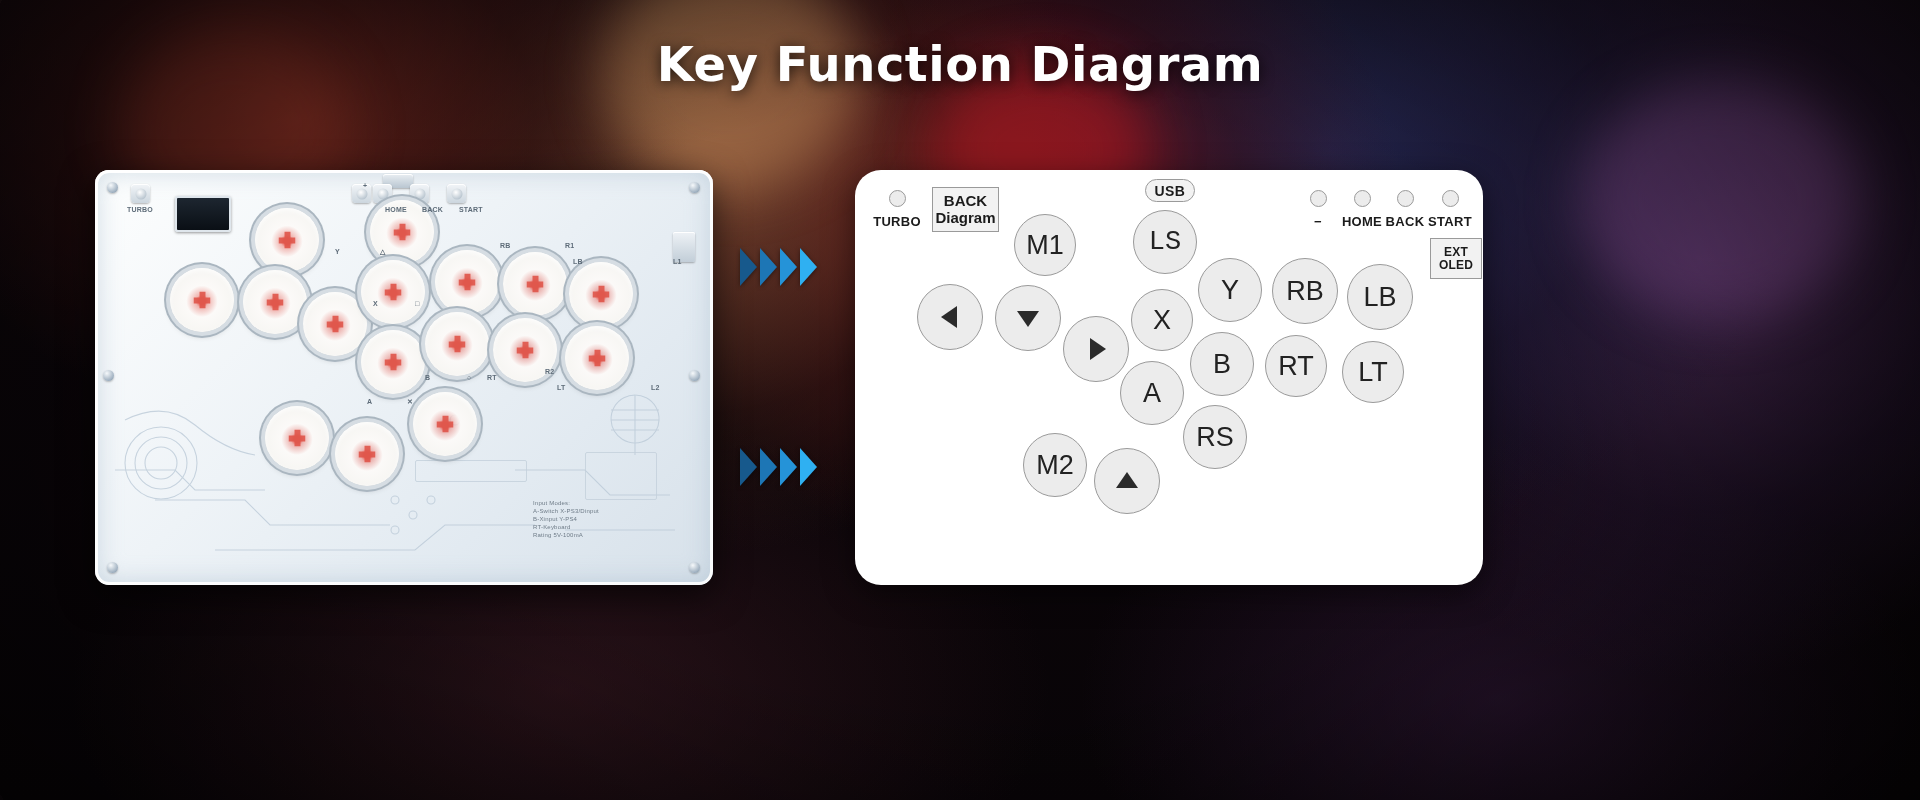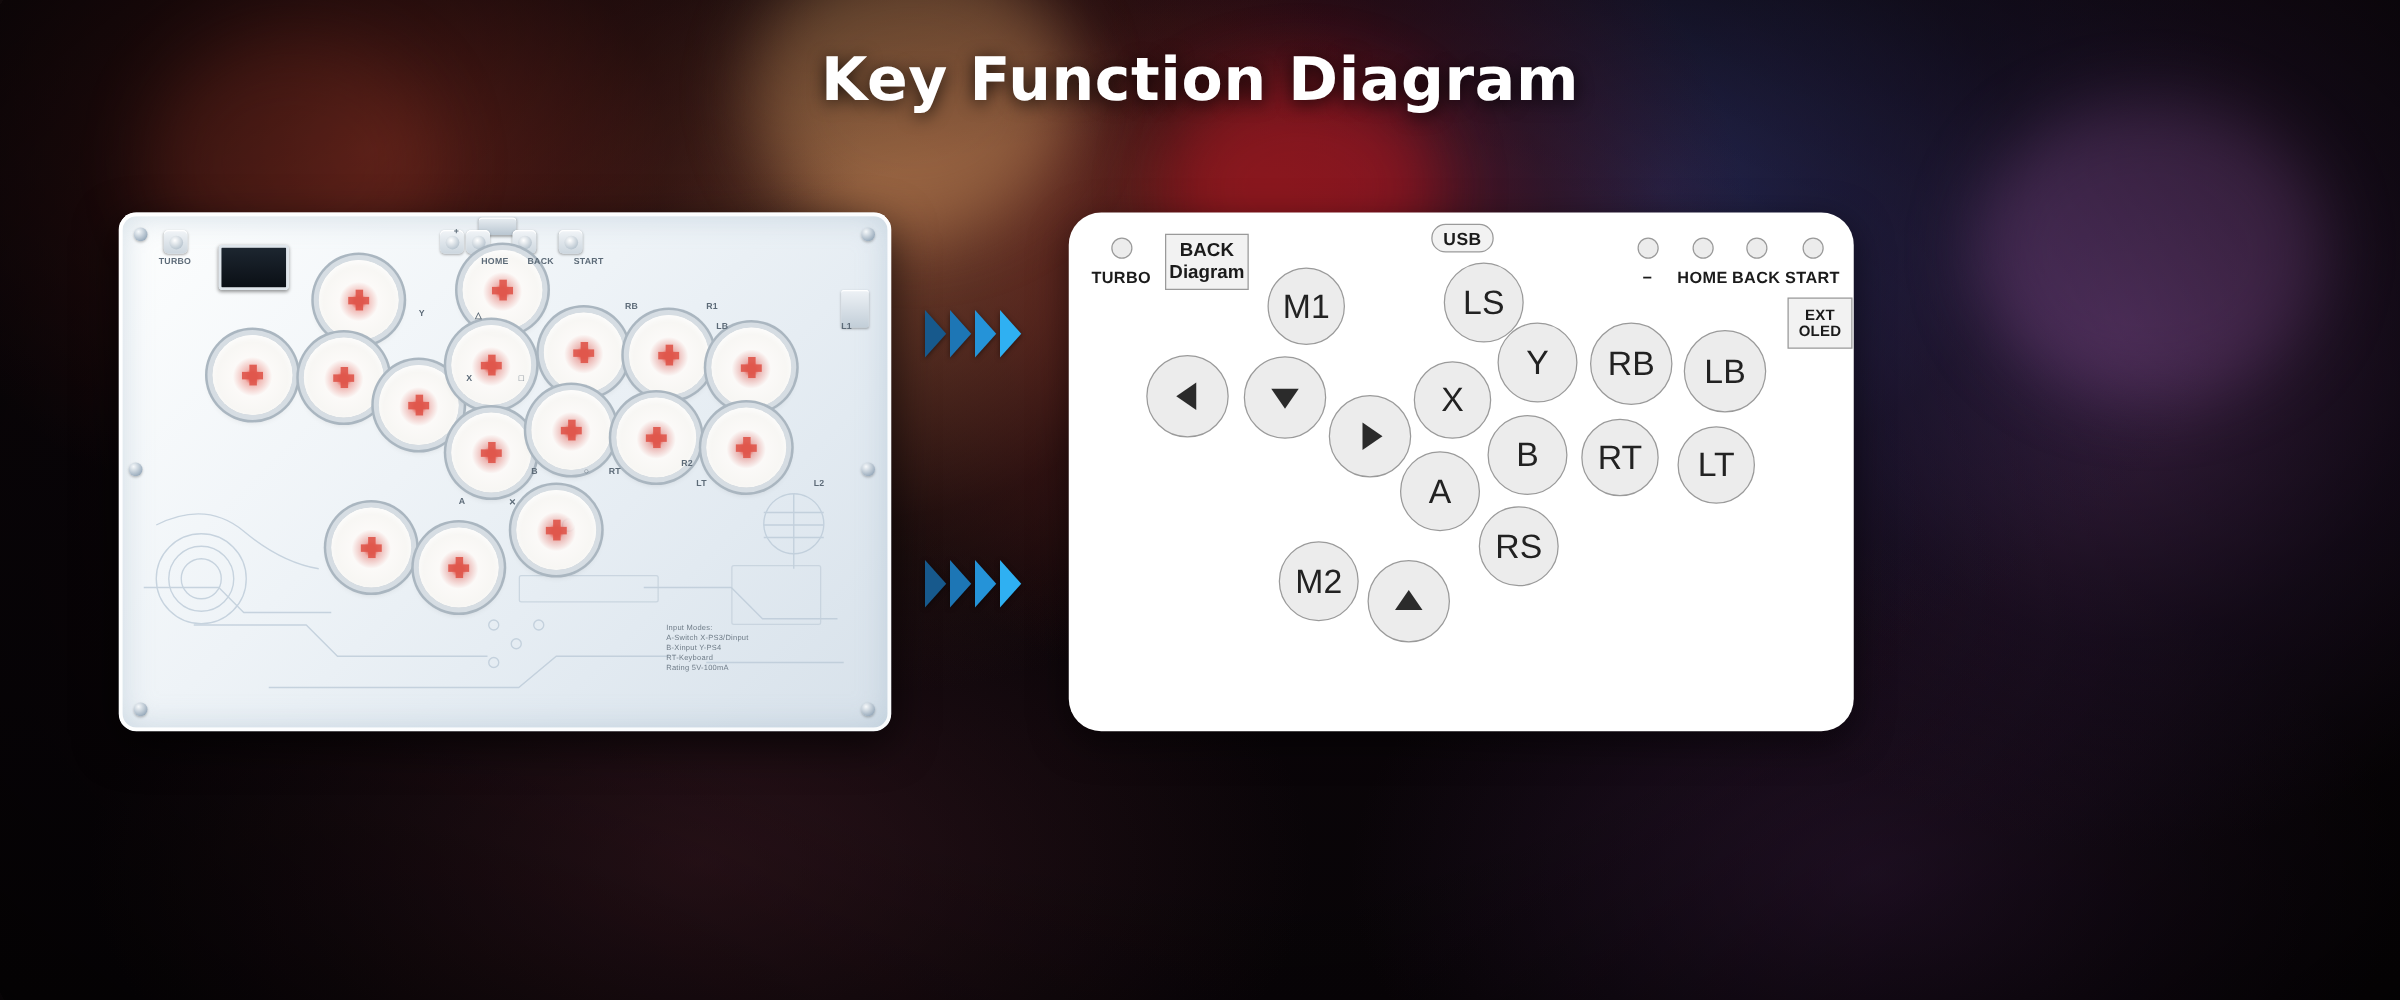--- a/index.html
+++ b/index.html
@@ -320,21 +320,21 @@
     <div class="pillbadge" style="left: 290px; top: 9px; width: 50px; height: 23px;">
       <span>USB</span>
     </div>
     <div class="boxbadge small" style="left: 575px; top: 68px; width: 52px; height: 41px;">
       <span>EXT</span>
       <span>OLED</span>
     </div>
     <div class="dbtn" style="left: 159px; top: 44px; width: 62px; height: 62px;">
       <span style="font-size: 27px;">M1</span>
     </div>
-    <div class="dbtn" style="left: 300px; top: 40px; width: 64px; height: 64px;">
+    <div class="dbtn" style="left: 278px; top: 40px; width: 64px; height: 64px; font-family: Liberation Mono, monospace;">
       <span style="font-size: 27px;">LS</span>
     </div>
     <div class="dbtn" style="left: 62px; top: 114px; width: 66px; height: 66px;">
       <div class="tri left" style="margin-right: 3px;"></div>
     </div>
     <div class="dbtn" style="left: 140px; top: 115px; width: 66px; height: 66px;">
       <div class="tri down" style="margin-top: 2px;"></div>
     </div>
     <div class="dbtn" style="left: 208px; top: 146px; width: 66px; height: 66px;">
       <div class="tri right" style="margin-left: 3px;"></div>

